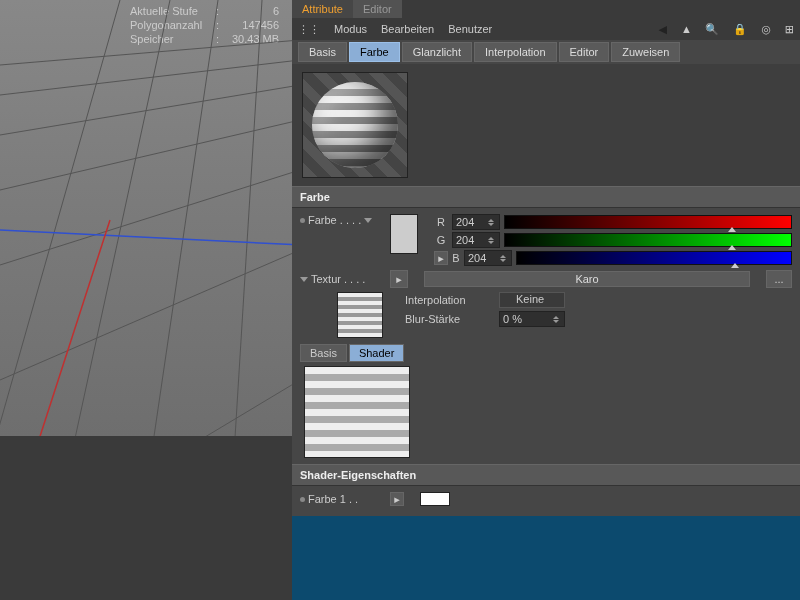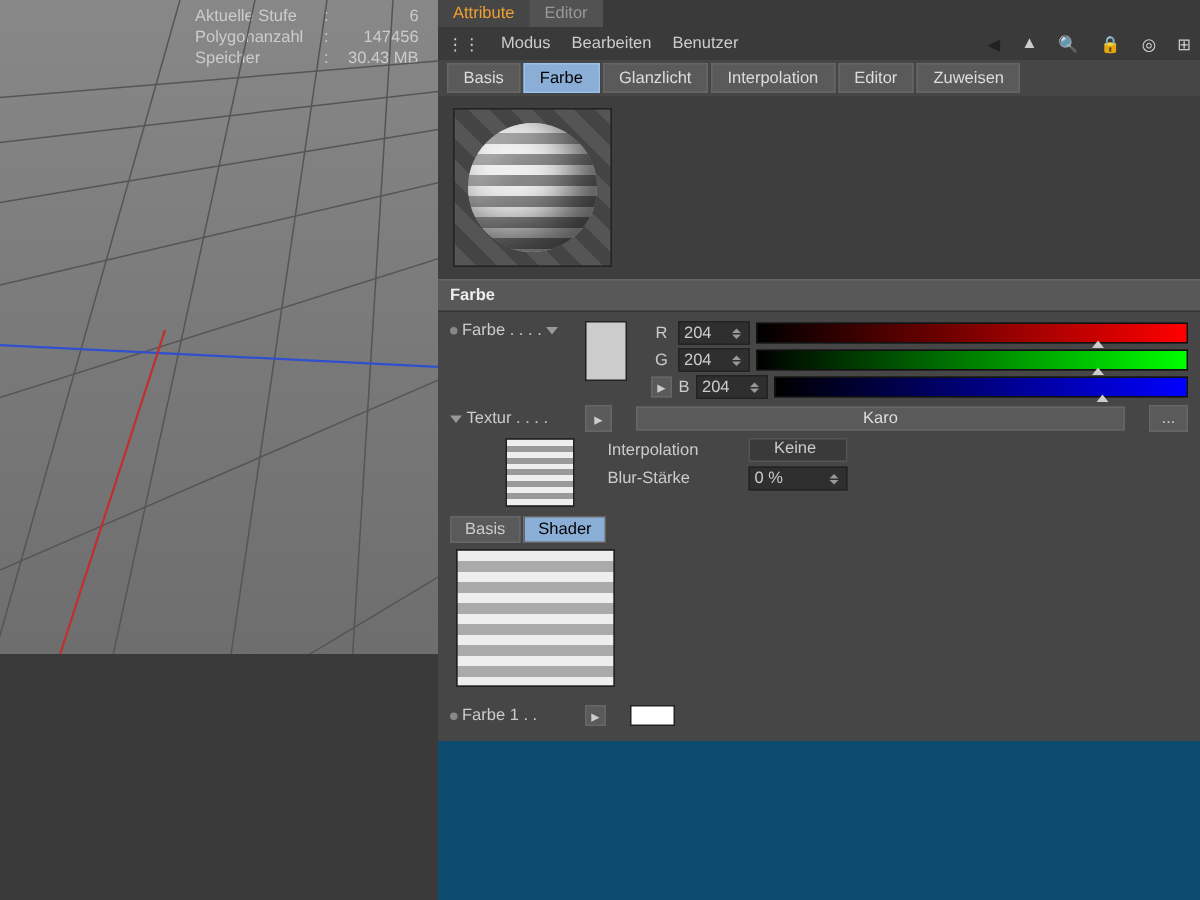--- a/index.html
+++ b/index.html
@@ -208,20 +208,21 @@
       </div>
     </div>
 
     <div class="subtabs">
       <div class="stab">Basis</div>
       <div class="stab active">Shader</div>
     </div>
     <div class="shader-thumb"></div>
   </div>
 
+  <div class="section-header">Shader-Eigenschaften</div>
   <div class="section-body">
     <div class="row">
       <span class="lbl2">
           <span class="dot"></span>
           <span>Farbe 1 . .</span>
         </span>
       <div class="arrow-btn" style="width:14px;height:14px">▸</div>
       <div class="swatch-sm"></div>
     </div>
   </div>

